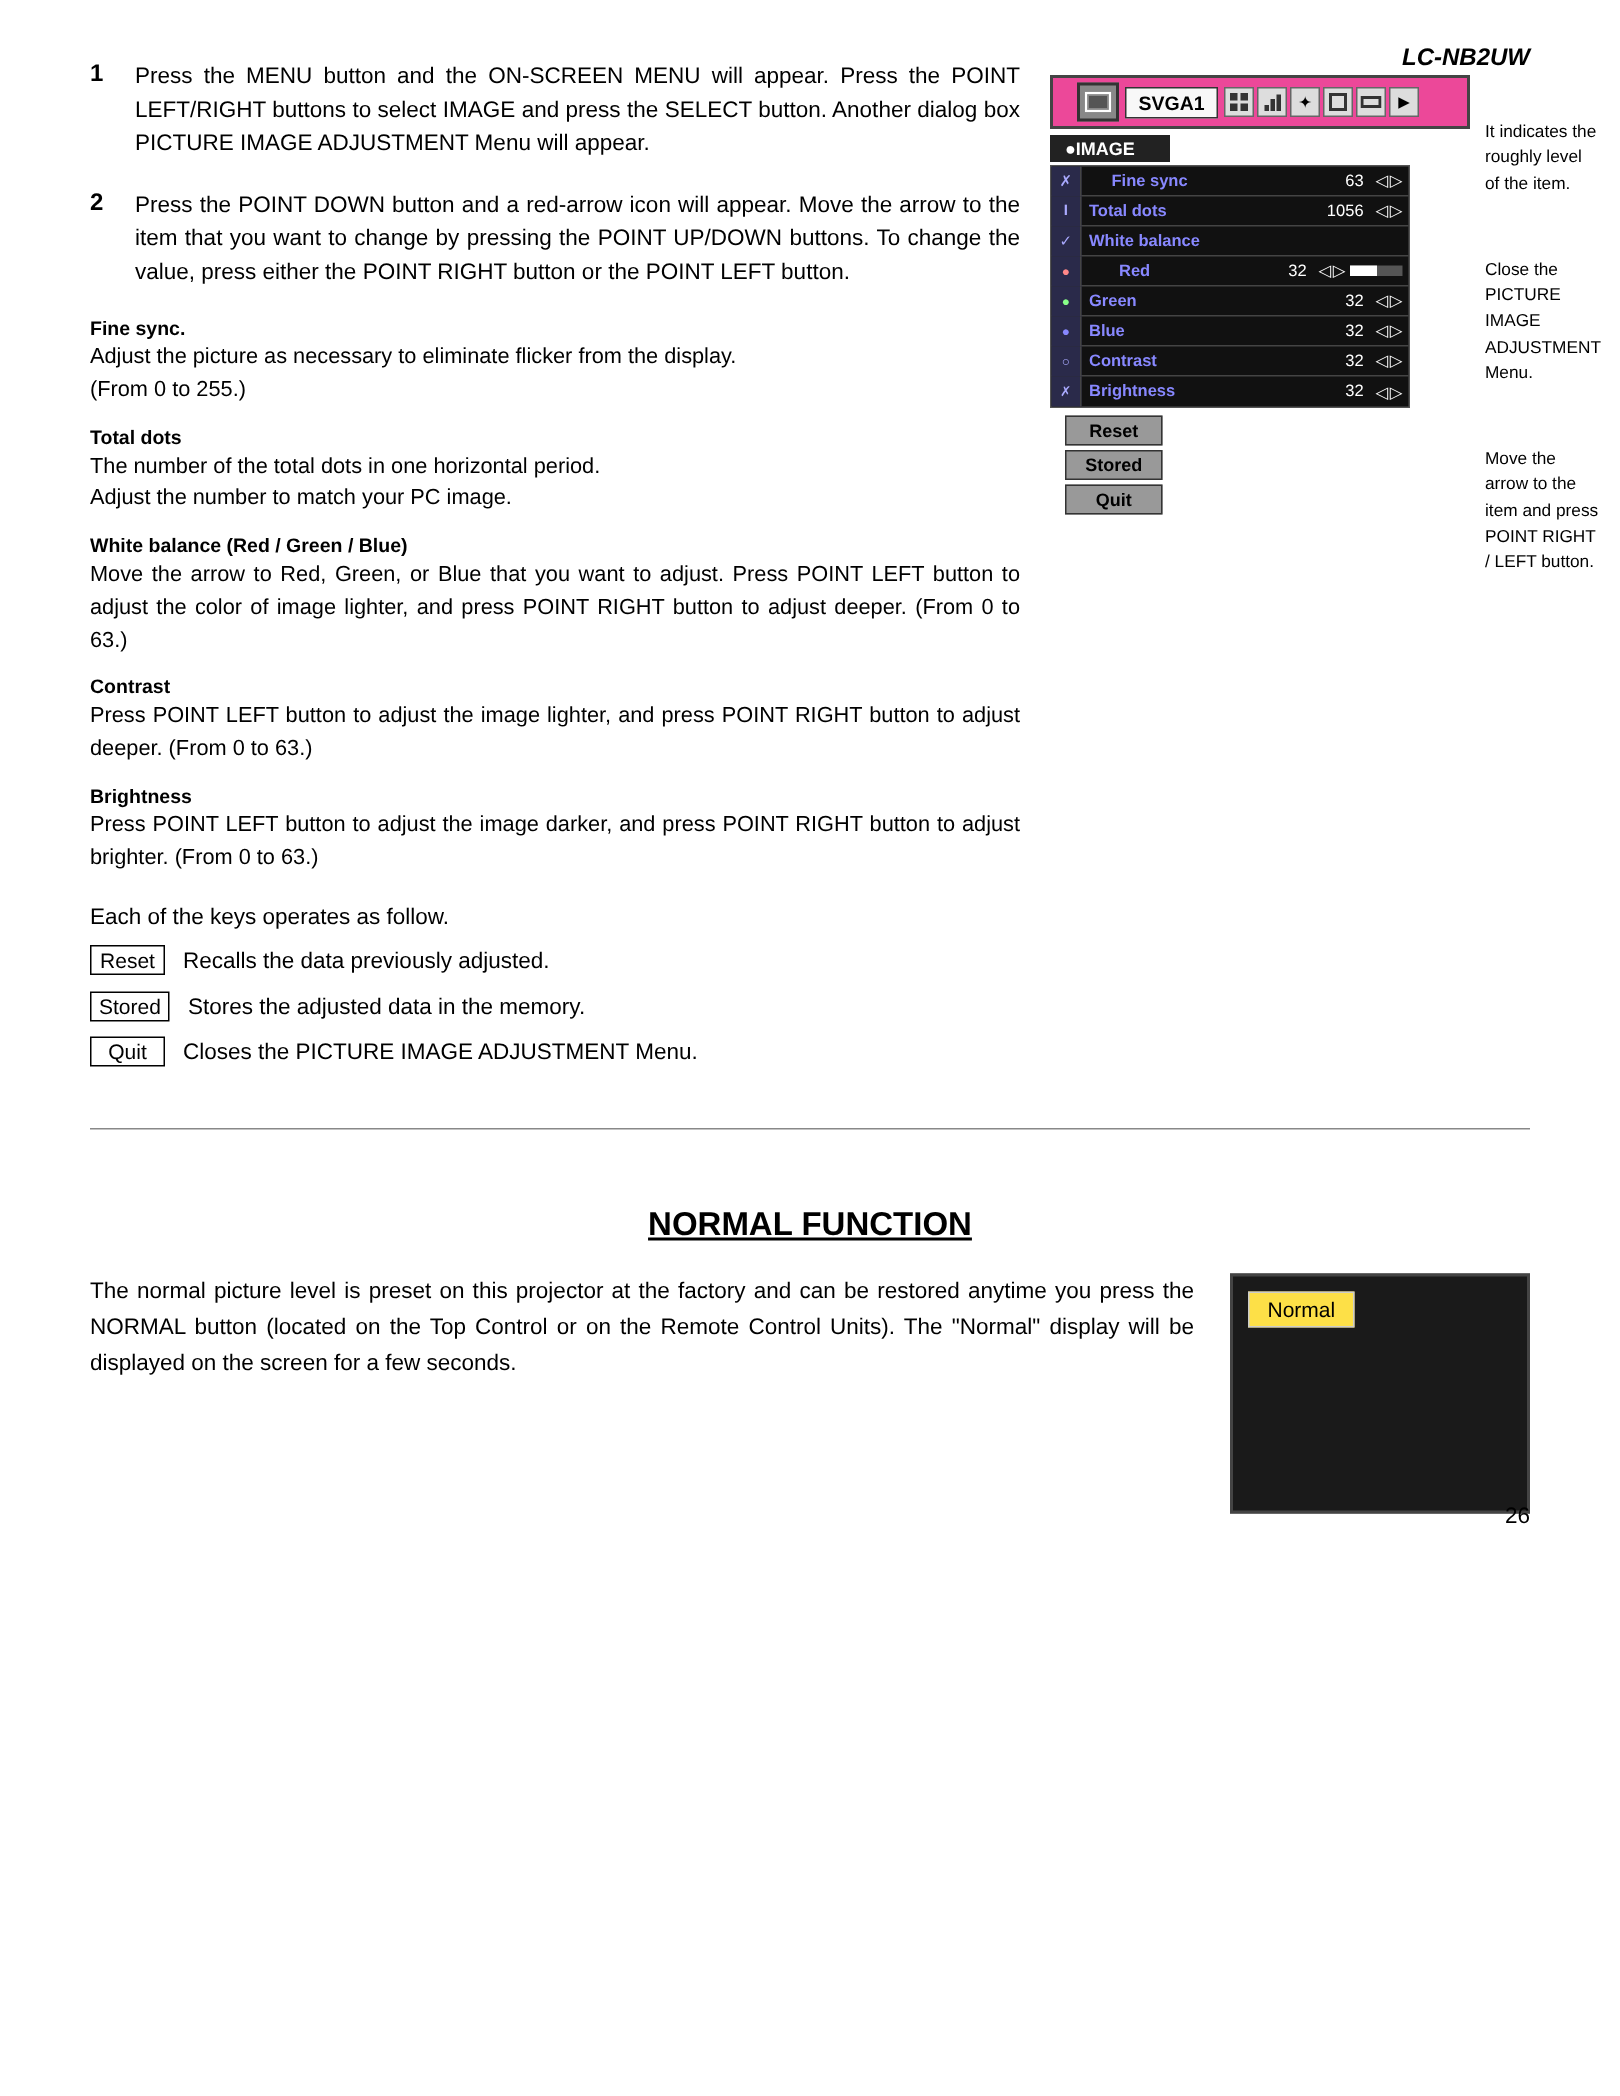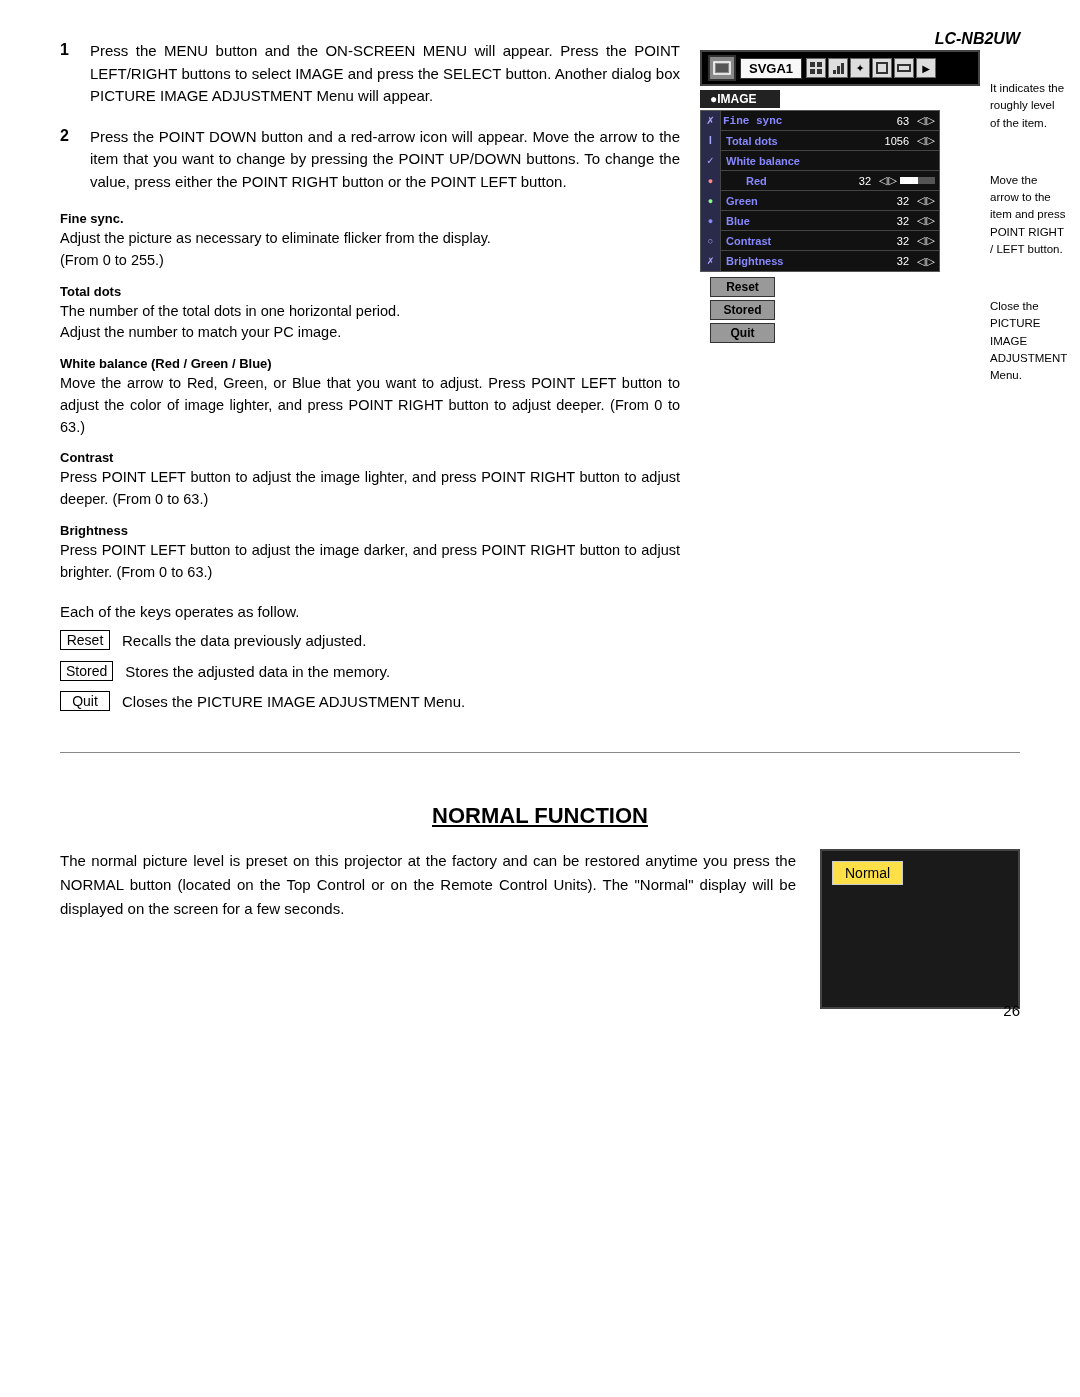--- a/index.html
+++ b/index.html
@@ -280,21 +280,21 @@
           <div class="key-desc">Closes the PICTURE IMAGE ADJUSTMENT Menu.</div>
         </div>
       </div>
     </div>
 
     <div class="right-col">
       <div class="right-side-layout">
 
         <div class="menu-main-area">
 
-          <div style="display:flex; align-items:center; gap:4px; border:2px solid #444; padding:3px 6px; background:#000000; width:280px; margin-bottom:4px;">
+          <div style="display:flex; align-items:center; gap:4px; border:2px solid #444; padding:3px 16px; background:#ec4899; width:280px; margin-bottom:4px;">
             <div style="width:28px;height:26px;border:2px solid #333;background:#888;display:flex;align-items:center;justify-content:center;">
               <svg width="18" height="14" viewBox="0 0 18 14">
                   <rect x="1" y="1" width="16" height="12" fill="none" stroke="#fff" stroke-width="1.5"></rect>
                   <rect x="3" y="3" width="12" height="8" fill="#555"></rect>
                 </svg>
             </div>
             <div style="font-size:13px;font-weight:bold;border:1px solid #333;padding:2px 8px;background:#f8f8f8;">SVGA1</div>
             <div style="display:flex;gap:2px;">
 
               <div style="width:20px;height:20px;border:1px solid #666;background:#ddd;display:flex;align-items:center;justify-content:center;font-size:10px;">
@@ -333,21 +333,21 @@
           </div>
 
           <div style="display:flex;align-items:center;gap:4px;margin-bottom:2px;">
             <div style="background:#222;color:#fff;font-size:12px;font-weight:bold;padding:2px 10px;width:80px;">●IMAGE</div>
           </div>
 
           <div style="border:1px solid #555;background:#111;width:240px;">
 
             <div style="display:flex;align-items:center;border-bottom:1px solid #444;height:20px;">
               <div style="width:20px;height:20px;background:#2a2a4a;border-right:1px solid #444;display:flex;align-items:center;justify-content:center;color:#aaf;font-size:10px;">✗</div>
-              <div style="flex:1;padding:0 2px;font-size:11px;font-weight:bold;color:#88f;font-family:Liberation Mono, monospace;">Fine sync</div>
+              <div style="flex:1;padding:0 20px;font-size:11px;font-weight:bold;color:#88f;">Fine sync</div>
               <div style="padding:0 4px;font-size:11px;color:#fff;min-width:36px;text-align:right;">63</div>
               <div style="padding:0 4px;font-size:11px;color:#fff;display:flex;gap:1px;">
                   <span>◁</span>
                   <span>▷</span>
                 </div>
             </div>
 
             <div style="display:flex;align-items:center;border-bottom:1px solid #444;height:20px;">
               <div style="width:20px;height:20px;background:#2a2a4a;border-right:1px solid #444;display:flex;align-items:center;justify-content:center;color:#aaf;font-size:10px;font-weight:bold;">I</div>
               <div style="flex:1;padding:0 5px;font-size:11px;font-weight:bold;color:#88f;">Total dots</div>
@@ -421,22 +421,22 @@
 
           <div style="display:flex;flex-direction:column;align-items:flex-start;gap:3px;margin-top:5px;margin-left:10px;">
             <div style="background:#999;border:1px solid #333;padding:2px 10px;font-size:12px;font-weight:bold;width:65px;text-align:center;">Reset</div>
             <div style="background:#999;border:1px solid #333;padding:2px 10px;font-size:12px;font-weight:bold;width:65px;text-align:center;">Stored</div>
             <div style="background:#999;border:1px solid #333;padding:2px 10px;font-size:12px;font-weight:bold;width:65px;text-align:center;">Quit</div>
           </div>
         </div>
 
         <div class="side-annotations">
           <div class="annotation-block">It indicates the roughly level of the item.</div>
+          <div class="annotation-block">Close the PICTURE IMAGE ADJUSTMENT Menu.</div>
           <div class="annotation-block">Move the arrow to the item and press POINT RIGHT / LEFT button.</div>
-          <div class="annotation-block">Close the PICTURE IMAGE ADJUSTMENT Menu.</div>
         </div>
 
       </div>
     </div>
   </div>
 
   <hr class="section-divider">
 
   <div class="normal-section">
     <div class="normal-section-title">NORMAL FUNCTION</div>

